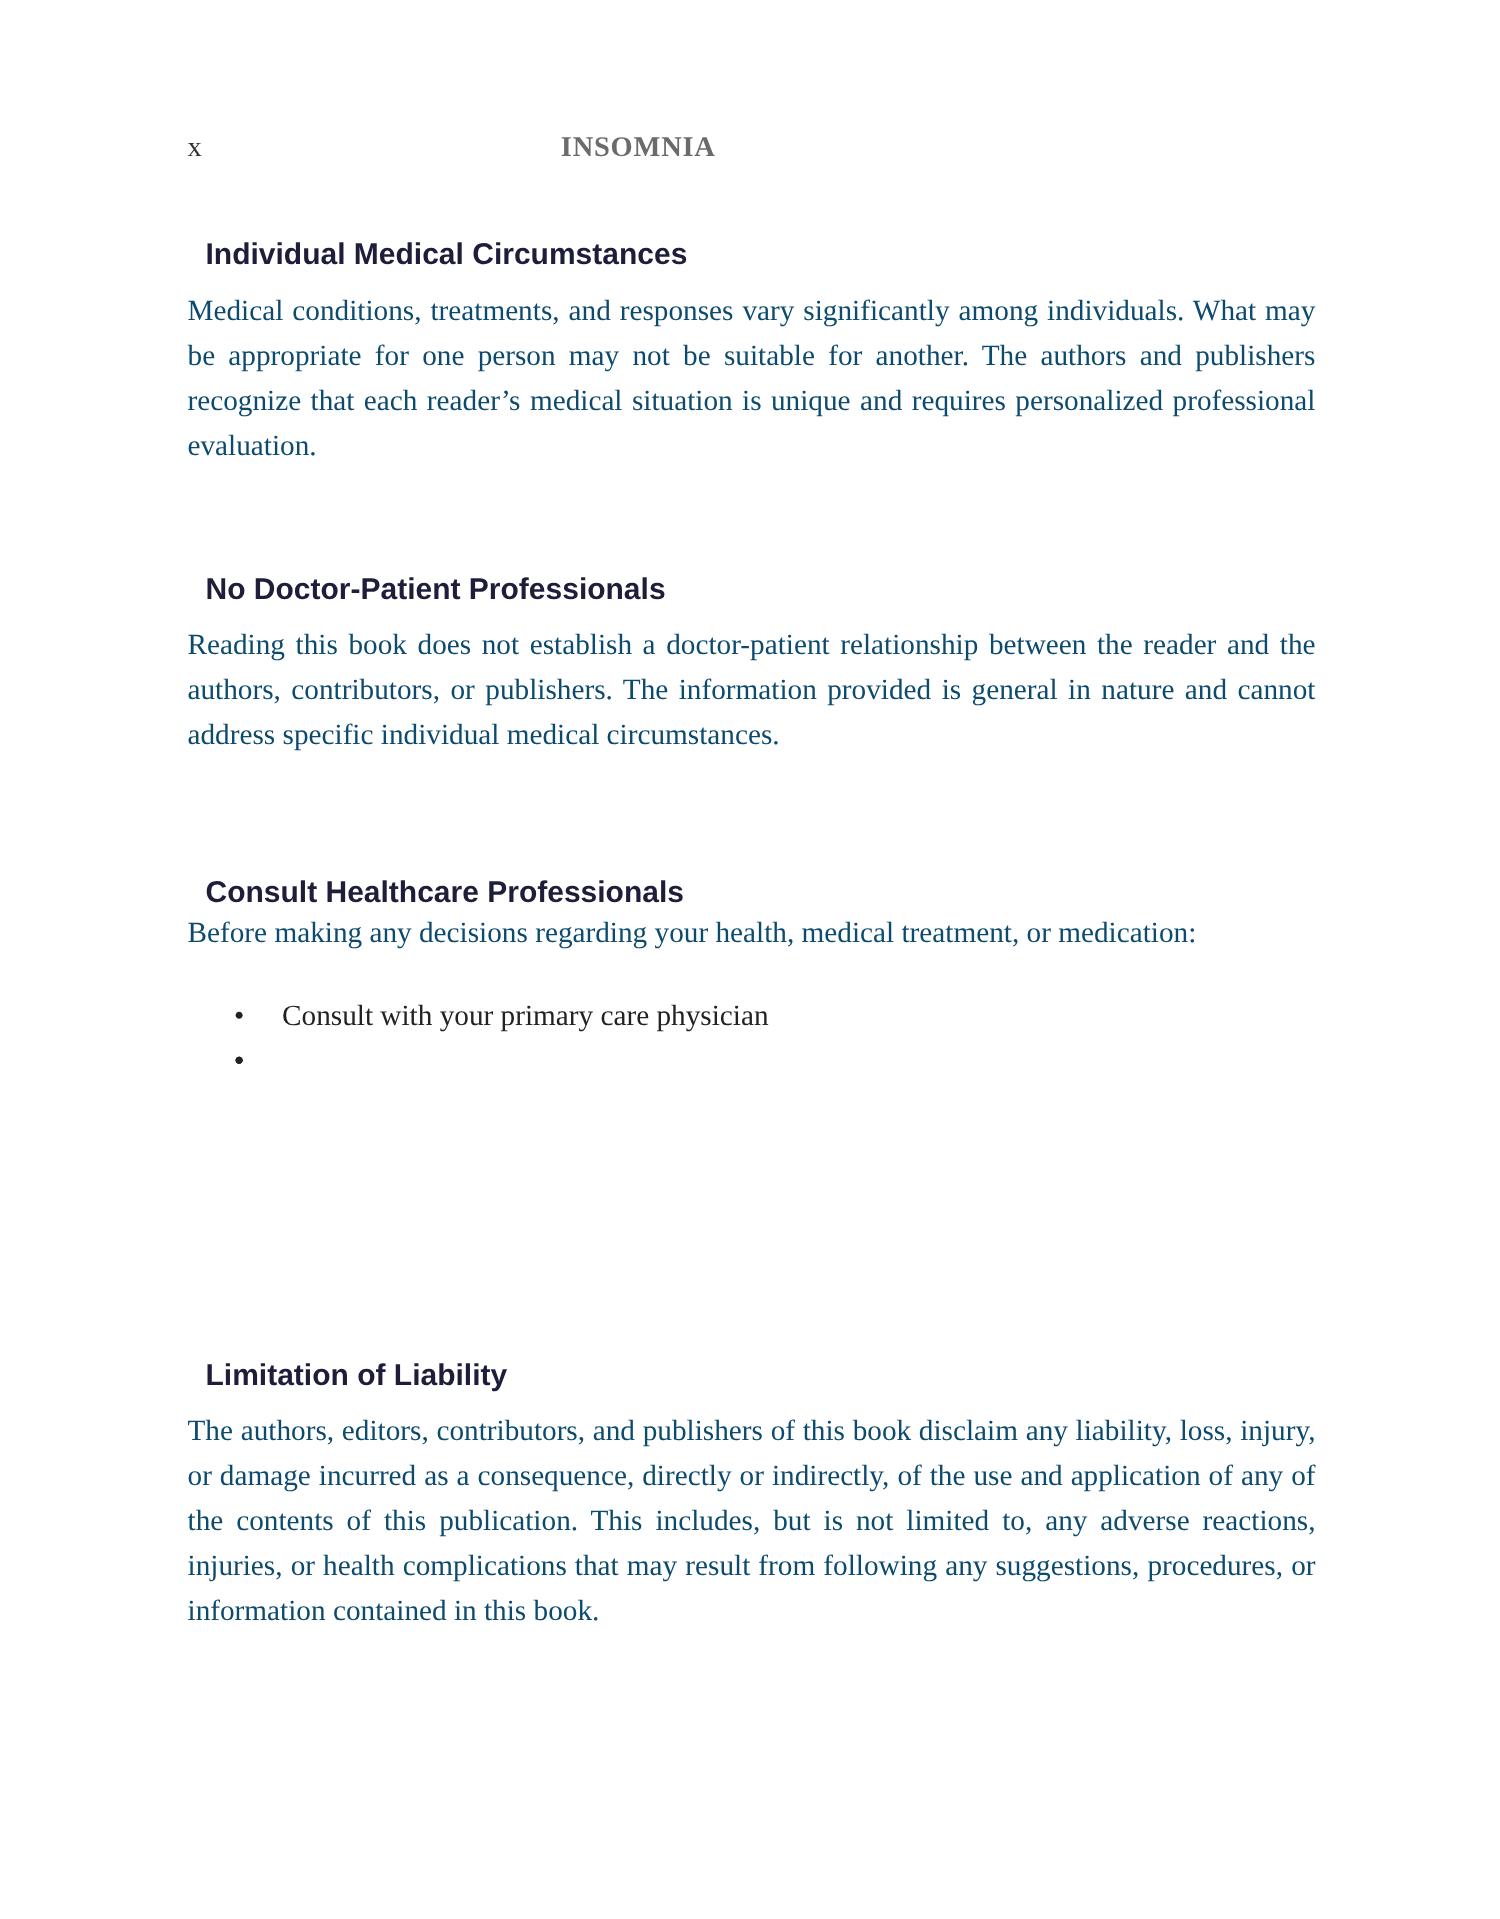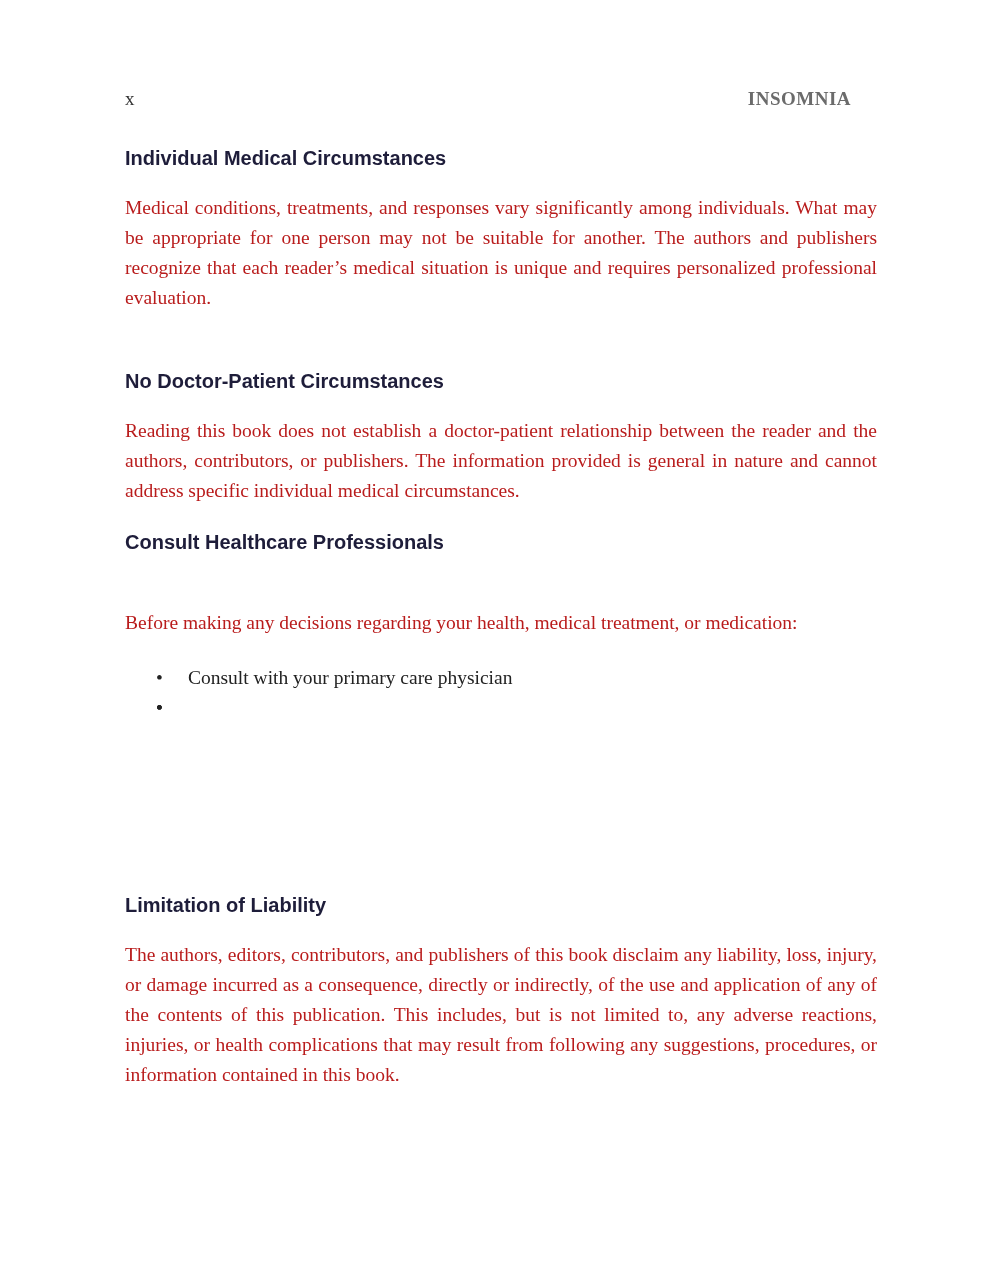--- a/index.html
+++ b/index.html
@@ -1,41 +1,41 @@
 <!DOCTYPE html>
 <html><head>
 <meta charset="utf-8">
 <style>
   html, body { margin: 0; padding: 0; background: #ffffff; }
   body { width: 1000px; height: 1279px; position: relative; overflow: hidden; }
   .page { position: absolute; left: 0; top: 0; width: 1000px; height: 1279px; }
   .folio { position: absolute; left: 125px; top: 88px; font-family: "Liberation Serif", serif; font-size: 19px; color: #333; }
-  .running-head { position: absolute; left: 0; width: 851px; top: 88px; text-align: right; font-family: "Liberation Serif", serif; font-weight: bold; font-size: 19px; letter-spacing: 0.5px; color: #6b6b6b; }
+  .running-head { position: absolute; left: 0; width: 851px; top: 88px; text-align: center; font-family: "Liberation Serif", serif; font-weight: bold; font-size: 19px; letter-spacing: 0.5px; color: #6b6b6b; }
   .content { position: absolute; left: 125px; top: 0; width: 752px; }
-  h2 { position: absolute; left: 0; margin: 0; font-family: "Liberation Sans", sans-serif; font-weight: 600; font-size: 20px; color: #1e1d3a; white-space: nowrap; }
-  p.body { position: absolute; left: 0; margin: 0; width: 752px; font-family: "Liberation Serif", serif; font-size: 19.5px; line-height: 30px; color: #b91c1c; text-align: justify; }
+  h2 { position: absolute; left: 0; margin: 12px; font-family: "Liberation Sans", sans-serif; font-weight: 600; font-size: 20px; color: #1e1d3a; white-space: nowrap; }
+  p.body { position: absolute; left: 0; margin: 0; width: 752px; font-family: "Liberation Serif", serif; font-size: 19.5px; line-height: 30px; color: #0c4a6e; text-align: justify; }
   ul.bullets { position: absolute; left: 0; margin: 0; padding: 0; list-style: none; width: 752px; font-family: "Liberation Serif", serif; font-size: 19.5px; line-height: 30px; color: #222; }
   ul.bullets li { position: relative; padding-left: 63px; width: 660px; text-align: justify; }
   ul.bullets li .dot { position: absolute; left: 31px; top: 0; }
 </style>
 </head>
 <body>
 
 <div class="page">
   <div class="folio">x</div>
   <div class="running-head">INSOMNIA</div>
 
   <div class="content">
     <h2 style="top:147px">Individual Medical Circumstances</h2>
     <p class="body" style="top:193px">Medical conditions, treatments, and responses vary significantly among individuals. What may be appropriate for one person may not be suitable for another. The authors and publishers recognize that each reader’s medical situation is unique and requires personalized professional evaluation.</p>
 
-    <h2 style="top:370px">No Doctor-Patient Circumstances</h2>
+    <h2 style="top:370px">No Doctor-Patient Professionals</h2>
     <p class="body" style="top:416px">Reading this book does not establish a doctor-patient relationship between the reader and the authors, contributors, or publishers. The information provided is general in nature and cannot address specific individual medical circumstances.</p>
 
-    <h2 style="top:531px">Consult Healthcare Professionals</h2>
+    <h2 style="top:572px">Consult Healthcare Professionals</h2>
     <p class="body" style="top:608px">Before making any decisions regarding your health, medical treatment, or medication:</p>
 
     <ul class="bullets" style="top:663px">
       <li><span class="dot">•</span><span>Consult with your primary care physician</span></li>
       <li><span class="dot">•</span></li>
       <li><span class="dot">•</span></li>
       <li><span class="dot">•</span></li>
     </ul>
 
     <h2 style="top:894px">Limitation of Liability</h2>

